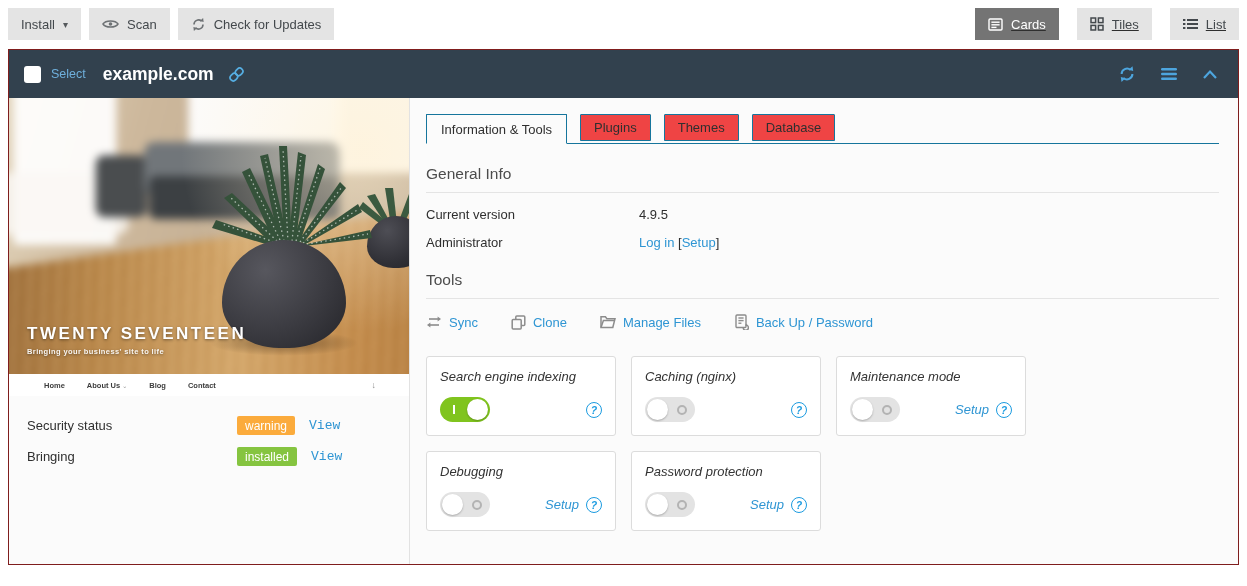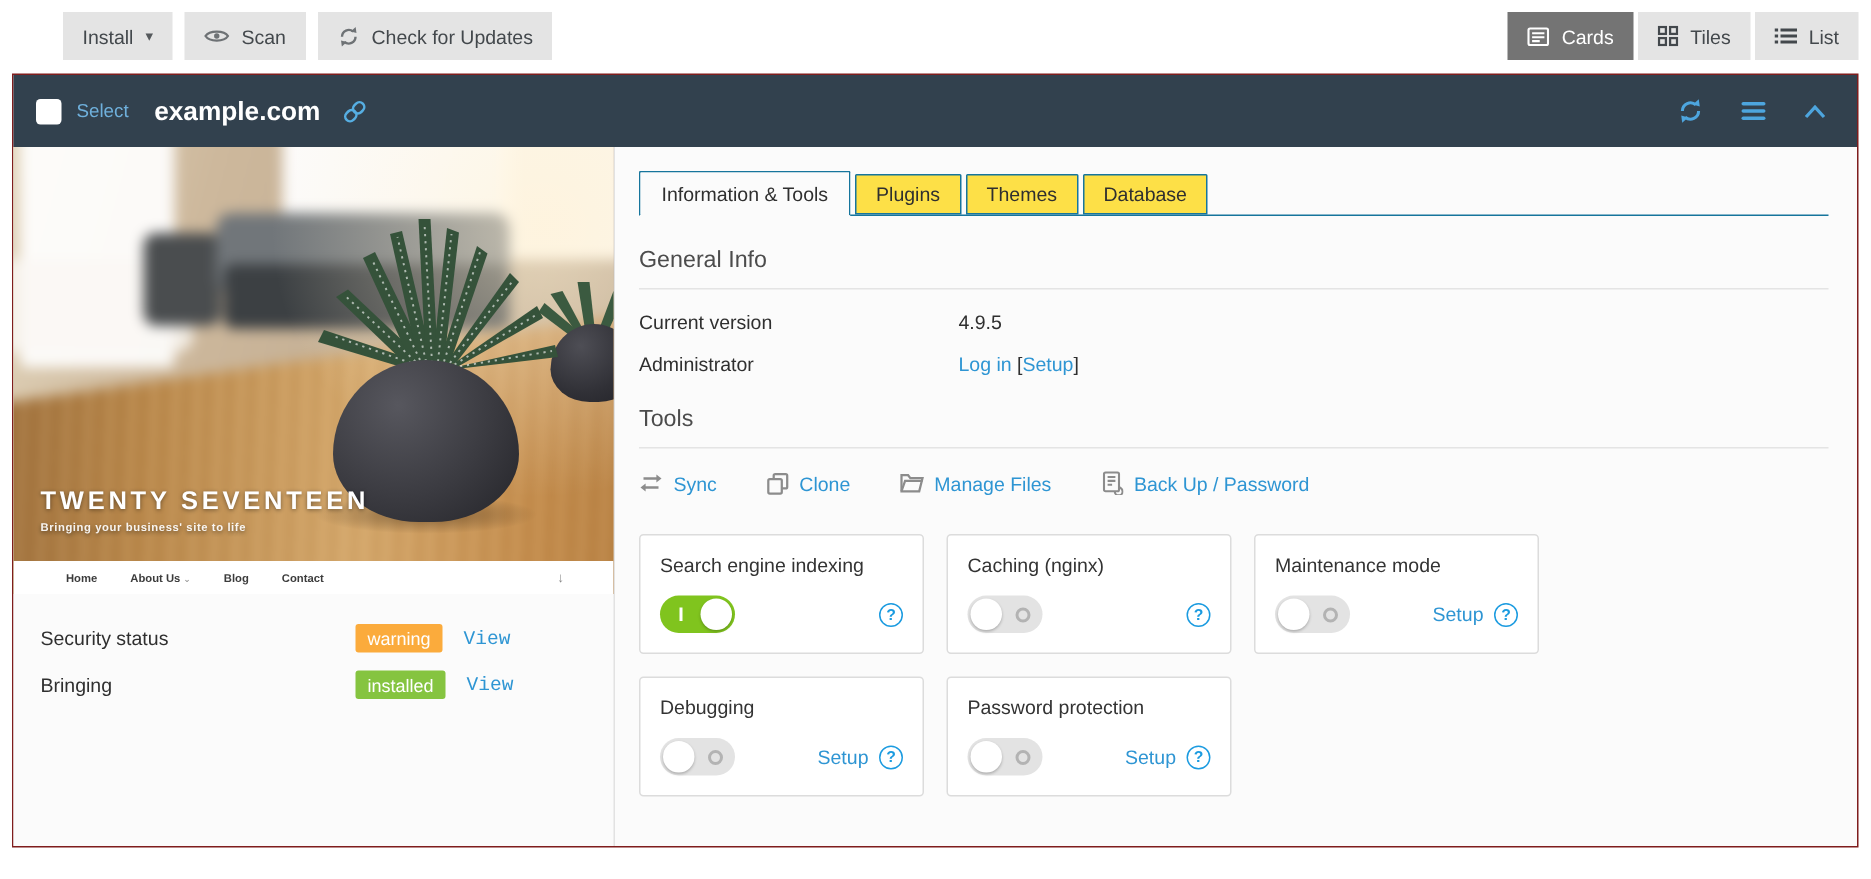--- a/index.html
+++ b/index.html
@@ -5,22 +5,22 @@
   * { box-sizing: border-box; margin: 0; padding: 0; }
   html,body { width:1247px; height:586px; }
   body {
     font-family: "Liberation Sans", "DejaVu Sans", sans-serif;
     font-size: 13px; color:#2f2f2f; background:#fff; overflow:hidden; position:relative;
   }
   a { text-decoration:none; color:#2e95d3; cursor:pointer; }
 
   
   .toolbar { display:flex; justify-content:space-between; align-items:flex-start; padding:8px 8px 0 8px; }
-  .tb-group { display:flex; gap:8px;margin-left:34px; }
-  .tb-group.right { gap:3px; }
+  .tb-group { display:flex; gap:8px; }
+  .tb-group.right { gap:18px;text-decoration:underline; }
   .tb-btn {
     display:inline-flex; align-items:center; gap:8px; height:32px; padding:0 13px;
     background:#e4e4e4; color:#43484c; border:none; font-size:13px; cursor:pointer; white-space:nowrap;
     font-family:inherit;
   }
   .tb-btn svg { display:block; }
   .tb-btn.active { background:#747474; color:#fff; }
   .caret { font-size:10px; color:#55595c; }
 
   
@@ -84,41 +84,41 @@
   .status-list { padding:20px 0 0 18px; }
   .status-row { display:flex; align-items:center; margin-bottom:12px; }
   .status-label { width:210px; flex:none; }
   .badge { color:#fff; font-size:12px; padding:2.5px 8px; border-radius:2px; }
   .badge.green { background:#85c440; }
   .badge.orange { background:#fbab3c; }
   .status-view { margin-left:14px; font-size:13px;font-family:Liberation Mono, monospace; }
 
   
   .right-panel { flex:1; padding:16px 19px 0 16px; background:#fbfbfb; min-width:0; }
-  .tabs { display:flex; gap:3px; border-bottom:1px solid #16759c; align-items:center; }
+  .tabs { display:flex; gap:13px; border-bottom:1px solid #16759c; align-items:flex-start; }
   .tab {
-    border:1px solid #16759c; background:#fde047; padding:5px 13px 5px; font-size:13px;
+    border:1px solid #16759c; background:#ef4444; padding:5px 13px 5px; font-size:13px;
     margin-bottom:-1px; cursor:pointer; white-space:nowrap; border-radius:1px 1px 0 0;
   }
   .tab.active { background:#fbfbfb; border-bottom-color:#fbfbfb; padding:7px 14px 6px; }
 
   .section-heading {
     margin-top:21px; font-size:15.5px; font-weight:normal; color:#4c4c4c;
     padding-bottom:9px; border-bottom:1px solid #e4e4e4;
   }
   .info-rows { margin-top:14px; }
   .info-row { display:flex; margin-bottom:13px; }
   .info-label { width:213px; flex:none; }
   .bracket { color:#2f2f2f; }
 
   .tool-links { display:flex; gap:33px; margin-top:15px; align-items:center; }
   .tool-link { display:inline-flex; align-items:center; gap:7px; cursor:pointer; }
   .tool-link svg { color:#8c8c8c; display:block; }
 
-  .features { margin-top:26px; display:flex; flex-wrap:wrap; gap:15px; max-width:610px; }
+  .features { margin-top:26px; display:flex; flex-wrap:wrap; gap:15px; max-width:610px;font-style:italic; }
   .feature-card { width:190px; height:80px; background:#fff; border:1px solid #dcdcdc; border-radius:3px; padding:12px 13px; }
   .feature-title { font-size:13px; color:#333; white-space:nowrap; }
   .feature-controls { display:flex; align-items:center; justify-content:space-between; margin-top:13px; }
   .toggle { width:50px; height:25px; border-radius:13px; position:relative; cursor:pointer; flex:none; }
   .toggle.on { background:#80c41e; }
   .toggle.off { background:#e3e3e3; }
   .knob { position:absolute; top:2px; width:21px; height:21px; background:#fff; border-radius:50%; box-shadow:0 1px 2px rgba(0,0,0,.25); }
   .toggle.on .knob { right:2px; }
   .toggle.off .knob { left:2px; }
   .mark-on { position:absolute; left:13px; top:8px; width:2px; height:9px; background:#fff; }

